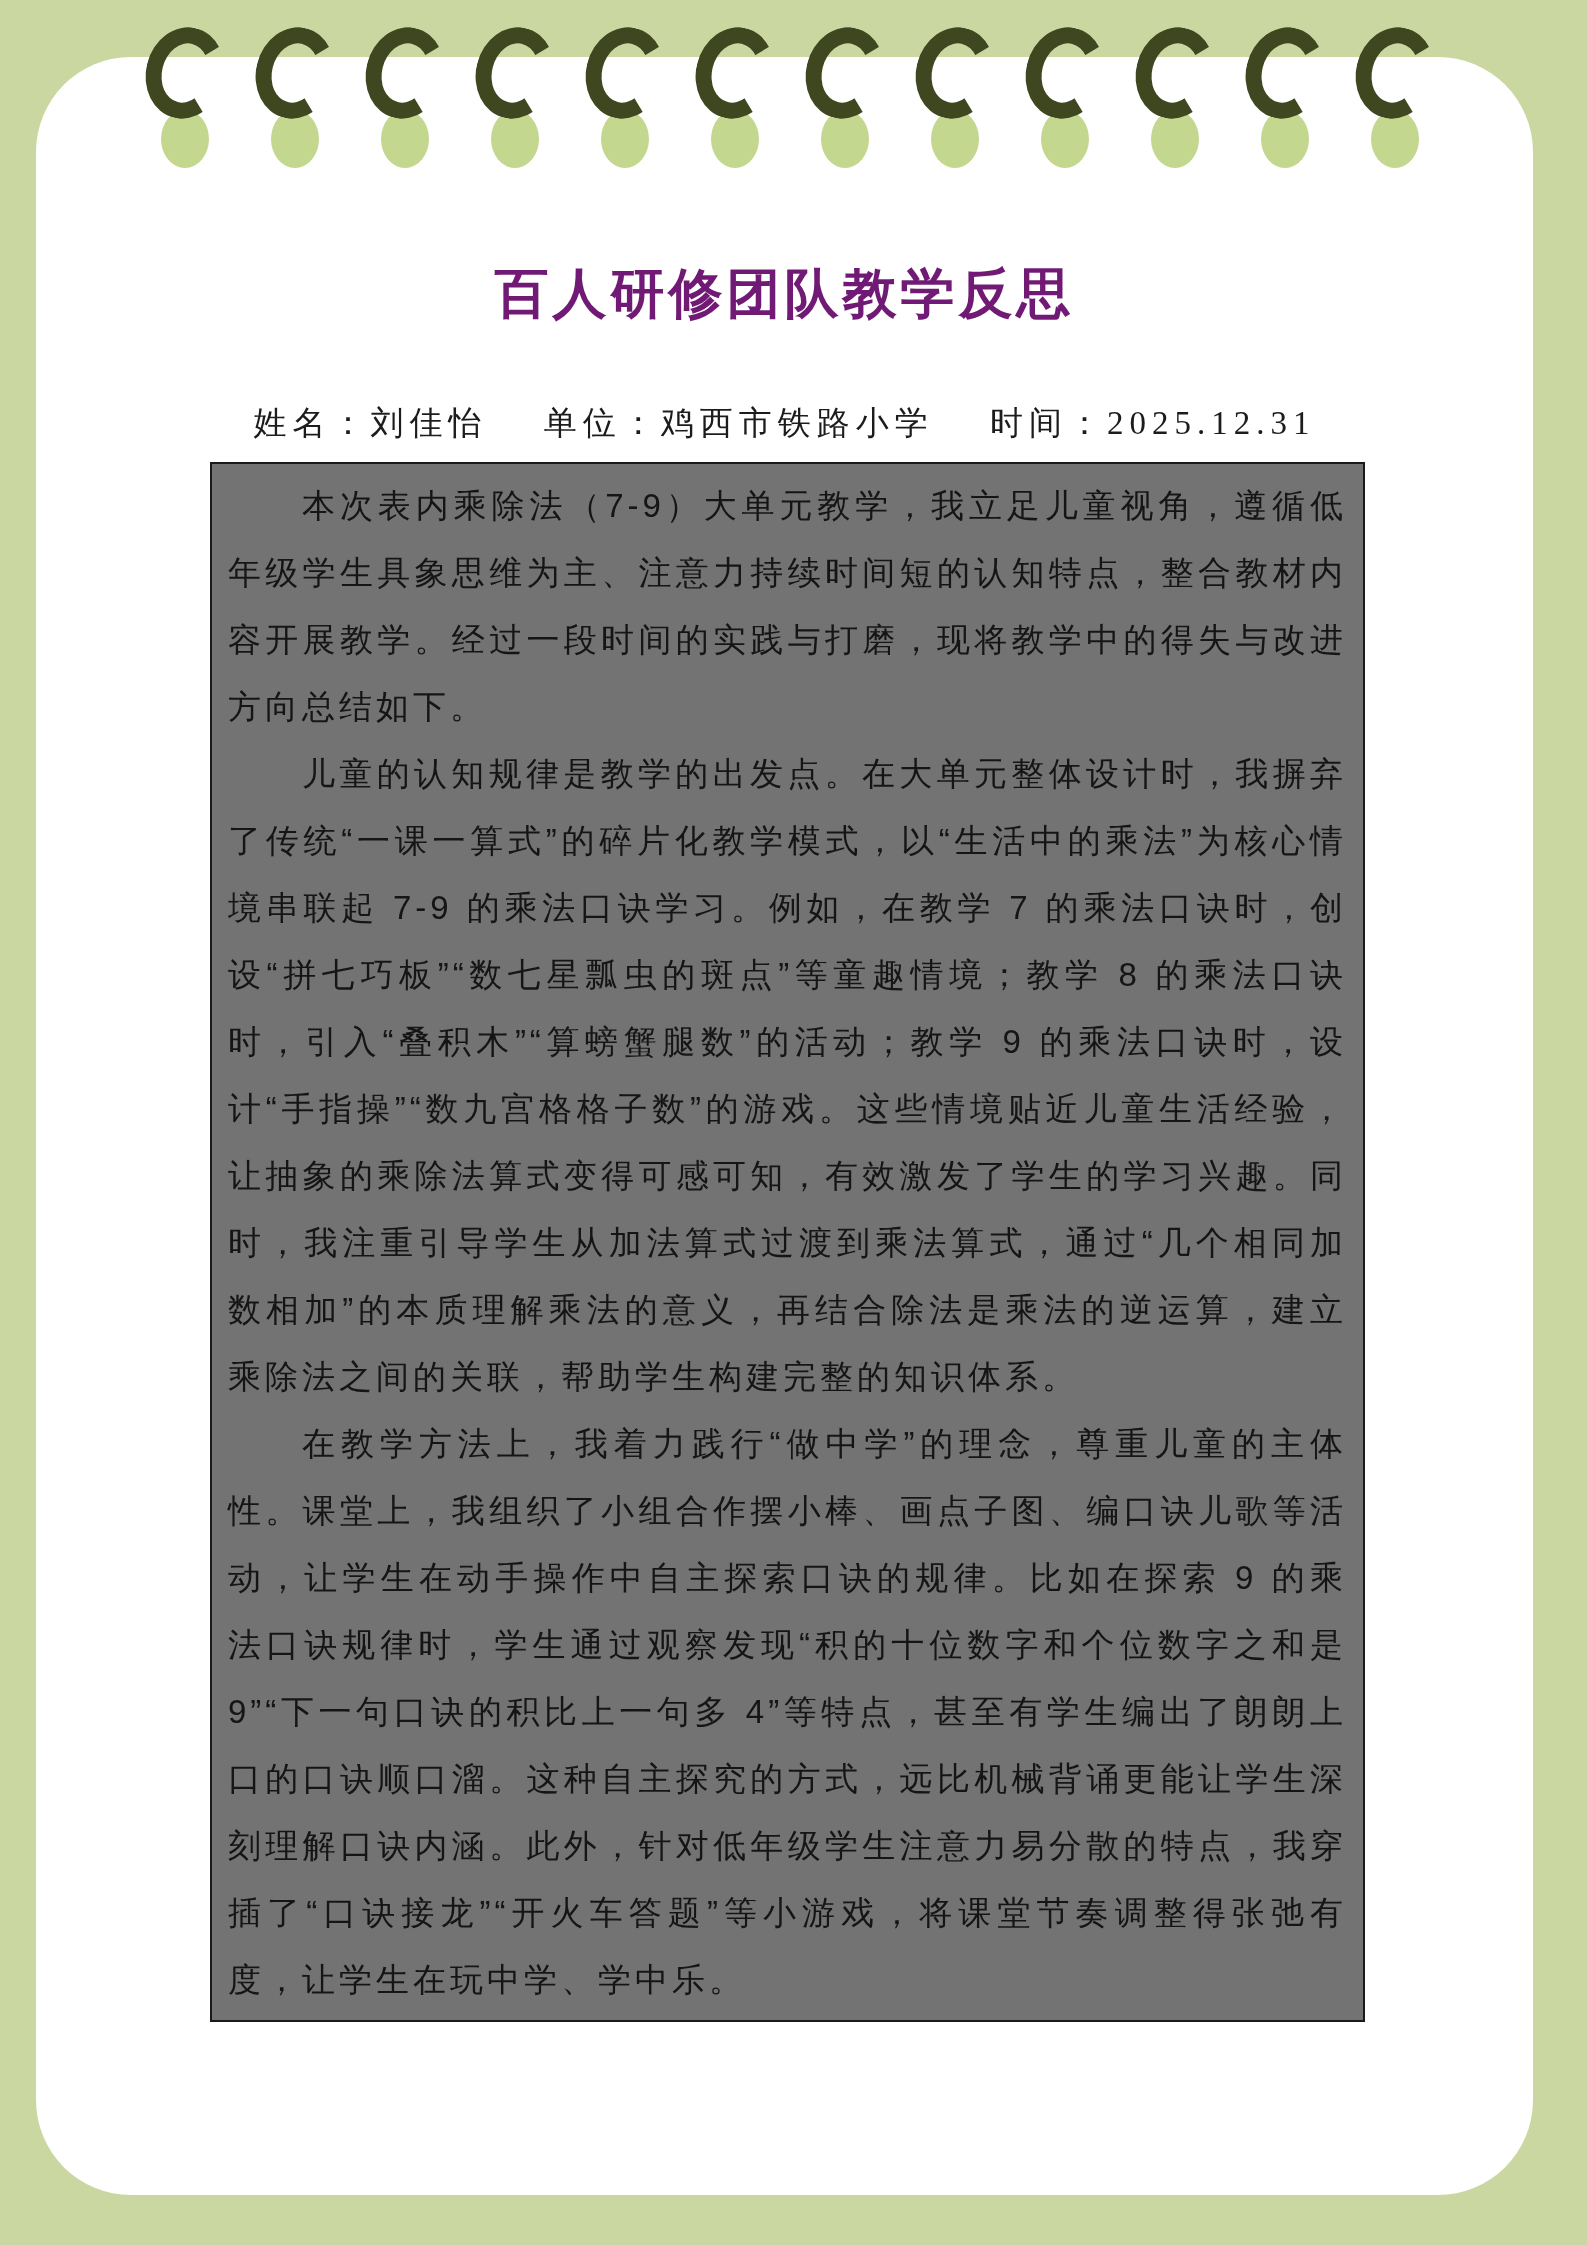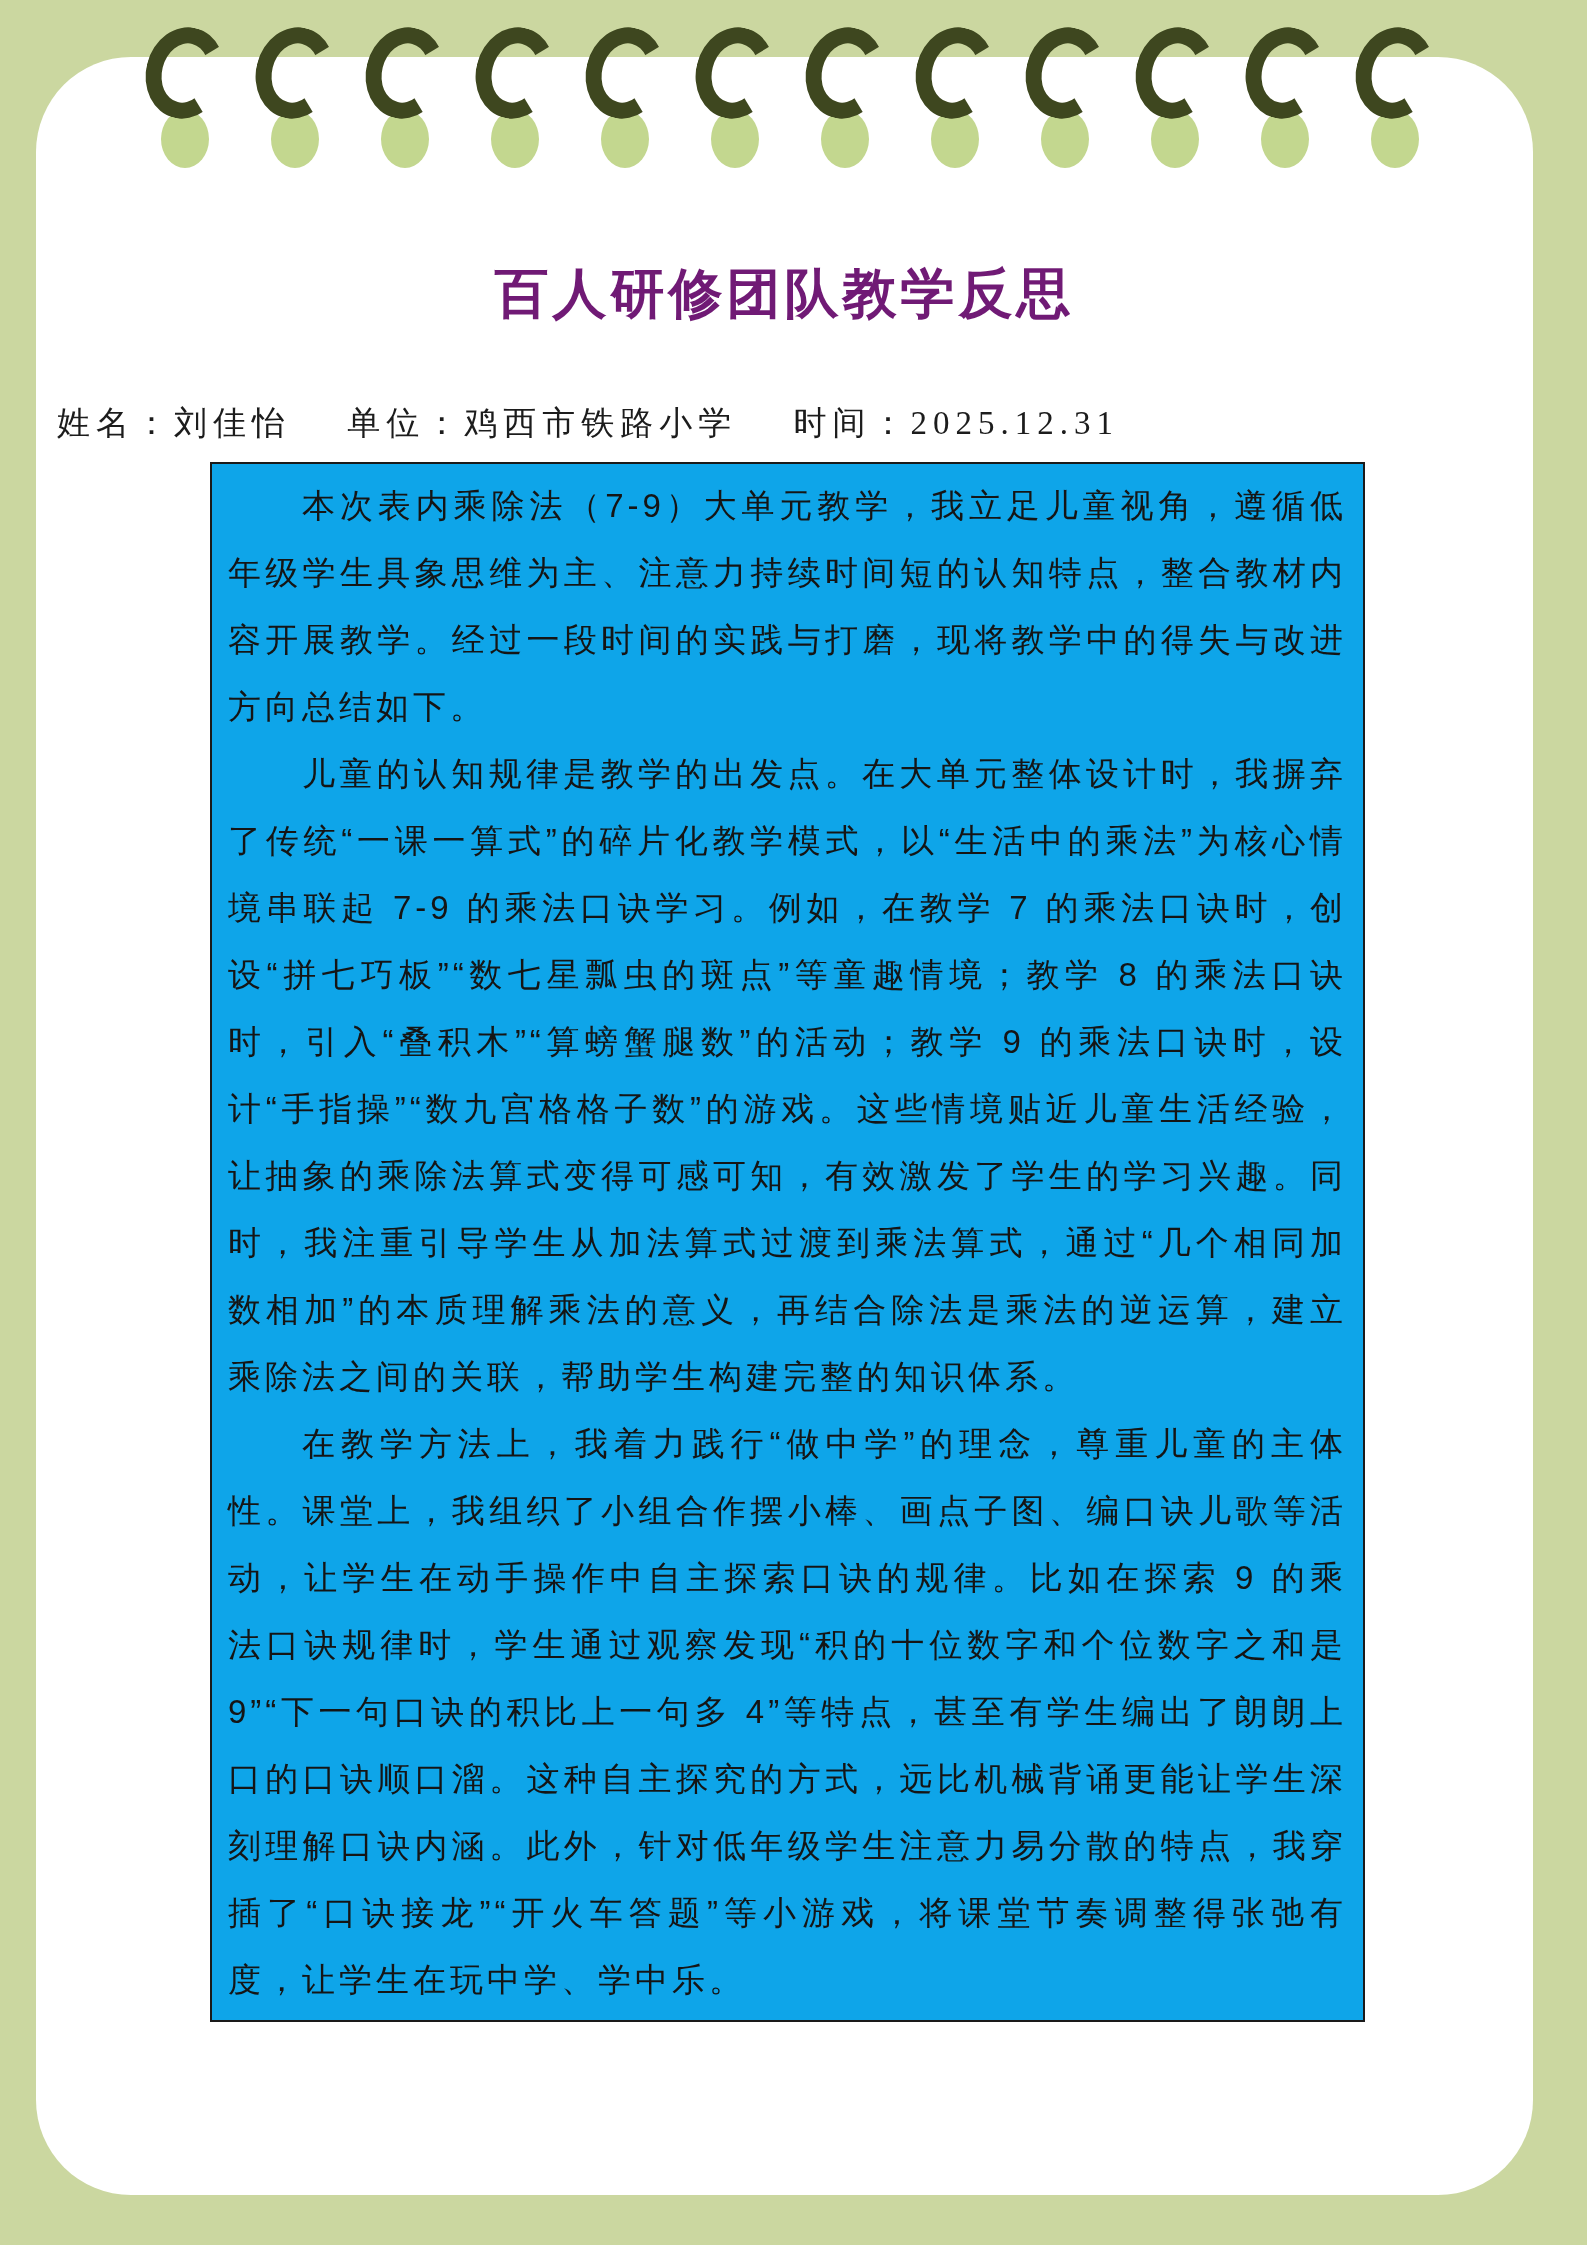--- a/index.html
+++ b/index.html
@@ -50,38 +50,39 @@
     font-weight:bold;
     font-size:54px;
     letter-spacing:4px;
     color:#701a75;
     z-index:2;
   }
   .meta{
     position:absolute;
     left:36px;top:396px;width:1497px;height:54px;
     line-height:54px;
+    text-align:center;
     font-family:"Liberation Serif", serif;
     font-size:33px;
     letter-spacing:6px;
     color:#1c1c1c;
     z-index:2;
     white-space:nowrap;
   }
   .meta .seg{margin:0 21px;}
   .textbox{
     position:absolute;
     left:210px;top:462px;
     width:1155px;height:1560px;
     box-sizing:border-box;
     border:2px solid #1a1a1a;
     padding:8px 16px 0 16px;
     overflow:hidden;
     z-index:2;
-    background:#0ea5e9;
+    background:#737373;
   }
   .textbox p{
     margin:0;
     font-family:"Liberation Sans", sans-serif;
     font-size:33px;
     letter-spacing:4px;
     line-height:67px;
     color:#151515;
     text-align:justify;
     text-indent:74px;

